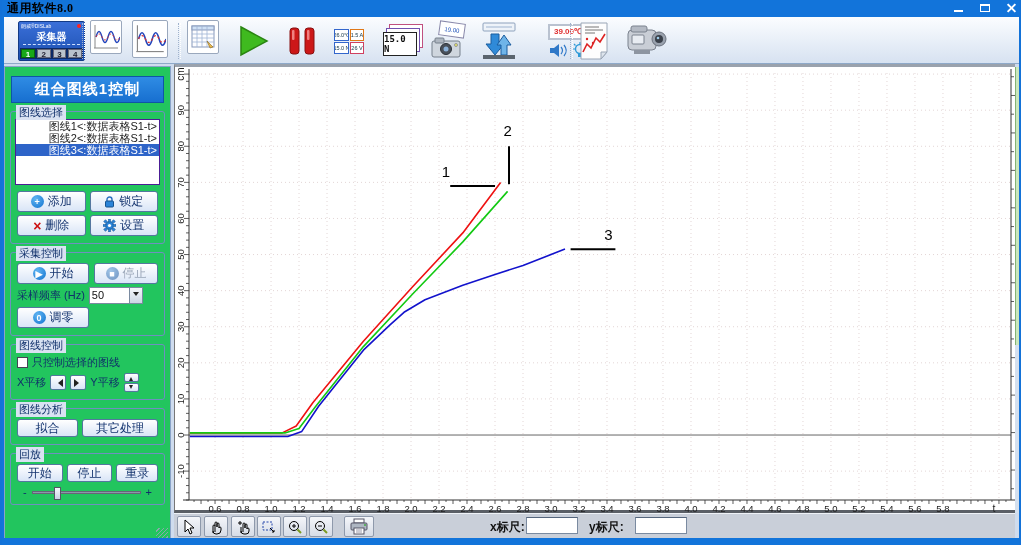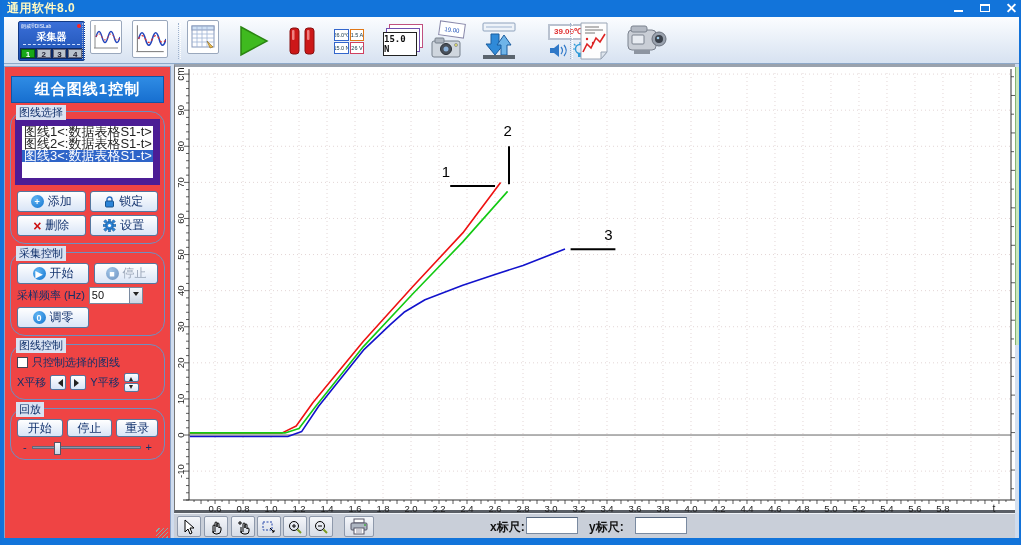--- a/index.html
+++ b/index.html
@@ -1,20 +1,20 @@
 <!DOCTYPE html>
 <html><head>
 <meta charset="utf-8">
 <style>
   html,body{margin:0;padding:0;background:#9db6d6;}
   *{box-sizing:border-box;font-family:"Liberation Sans",sans-serif;}
   #app{position:relative;width:1021px;height:545px;background:#cfdcee;overflow:hidden;border-left:2px solid #1372d8;border-right:2px solid #1372d8;}
   
   .titlebar{position:absolute;left:0;top:0;width:1021px;height:17px;background:#1274da;display:flex;align-items:center;}
-  .titlebar .title{color:#fef9c3;font-size:12px;font-weight:bold;padding-left:5px;letter-spacing:.5px;}
+  .titlebar .title{color:#000000;font-size:12px;font-weight:bold;padding-left:5px;letter-spacing:.5px;font-family:Liberation Serif, serif;}
   .wctrl{position:absolute;right:4px;top:1px;display:flex;gap:10px;align-items:center;height:15px;}
   .wbtn{width:16px;height:13px;position:relative;cursor:default;}
   .wbtn .bar{position:absolute;left:3px;bottom:3px;width:9px;height:2px;background:#fff;}
   .wbtn .box{position:absolute;left:3px;top:2px;width:10px;height:8px;border:1px solid #fff;border-top:2px solid #fff;background:#1274da;}
   .wbtn .x1,.wbtn .x2{position:absolute;left:3px;top:5px;width:11px;height:2px;background:#fff;}
   .wbtn .x1{transform:rotate(45deg);} .wbtn .x2{transform:rotate(-45deg);}
   
   .toolbar{position:absolute;left:0;top:17px;width:1021px;height:47px;background:linear-gradient(#fbfdff,#d7e2f1);border-bottom:1px solid #8ea9c9;}
   .titem{position:absolute;top:3px;height:42px;display:flex;align-items:center;justify-content:center;}
   .tsep{position:absolute;top:6px;width:3px;height:36px;border-left:1px dotted #9fb2cc;border-right:1px dotted #fff;}
@@ -30,25 +30,25 @@
   .meters{display:grid;grid-template-columns:15px 14px;grid-auto-rows:12px;gap:1px;}
   .mcell{border:1px solid;font-size:5.5px;display:flex;align-items:center;justify-content:center;background:#fff;color:#134;white-space:nowrap;overflow:hidden;}
   .cards{position:relative;width:44px;height:36px;}
   .cards .c{position:absolute;width:34px;height:24px;background:#fff;border:1px solid;}
   .cards .front{left:3px;top:9px;border-color:#222;display:flex;align-items:center;justify-content:center;font-family:"DejaVu Sans Mono",monospace;font-size:9px;font-weight:bold;color:#111;}
   .camico{position:relative;width:44px;height:38px;}
   .camico .photo{position:absolute;width:26px;height:15px;background:#fff;border:1px solid #88a;font-size:6px;color:#2255bb;text-align:center;line-height:14px;}
   .thermo{position:relative;width:42px;height:38px;}
   .lcd{position:absolute;left:1px;top:2px;width:40px;height:16px;background:#fff;border:2px solid #b9c2d0;font-size:8px;font-weight:bold;color:#e03030;text-align:center;line-height:12px;}
   
-  .sidebar{position:absolute;left:2px;top:66px;width:167px;height:477px;background:#ef4444;border:1px solid #8aa3c8;font-size:11px;color:#10306a;}
+  .sidebar{position:absolute;left:2px;top:66px;width:167px;height:477px;background:#22c55e;border:1px solid #8aa3c8;font-size:11px;color:#10306a;}
   .sb-head{margin:9px 6px 4px;height:27px;background:linear-gradient(#2f8ce4,#176fd0);border:1px solid #0f55a6;color:#fff;font-size:15px;font-weight:bold;display:flex;align-items:center;justify-content:center;letter-spacing:1px;}
-  .grp{border:1px solid #6f8fc0;border-radius:15px;position:relative;margin:8px 5px 4px;padding:7px 4px 4px;}
+  .grp{border:1px solid #6f8fc0;border-radius:3px;position:relative;margin:8px 5px 4px;padding:7px 4px 4px;}
   .cap{position:absolute;top:-7px;left:5px;background:#d9e2f2;padding:0 3px;font-size:11px;}
-  .listbox{background:#fff;border:7px solid #4c1d95;height:66px;overflow:hidden;font-size:13px;color:#222;}
+  .listbox{background:#fff;border:1px solid #4c1d95;height:66px;overflow:hidden;font-size:11px;color:#222;text-align:right;}
   .litem{padding:0 2px;line-height:12px;white-space:nowrap;}
   .litem.sel{background:#2e64c8;color:#fff;}
   .sbtn{background:linear-gradient(#ffffff,#d9e5f7);border:1px solid #54779f;border-radius:3px;font-size:12px;color:#13336e;display:inline-flex;align-items:center;justify-content:center;gap:4px;height:21px;cursor:default;}
   .sbtn.dis{color:#9aa6b8;}
   .row{display:flex;align-items:center;margin:3px 2px;gap:4px;}
   .icirc{width:13px;height:13px;border-radius:50%;background:radial-gradient(circle at 35% 30%,#5fb4f2,#1273cf);color:#fff;font-size:9px;font-weight:bold;display:flex;align-items:center;justify-content:center;flex:0 0 auto;}
   .icirc.grey{background:radial-gradient(circle at 35% 30%,#9fc4e8,#6f93c0);}
   .xmark{color:#cc1111;font-size:14px;font-weight:bold;line-height:12px;}
   .combo{display:flex;width:54px;height:17px;border:1px solid #7a8aa0;background:#fff;}
   .combo .val{flex:1;font-size:11px;color:#111;padding:1px 2px;}
@@ -333,20 +333,31 @@
             <span class="abtn">
               <span class="tri-u"></span>
             </span>
             <span class="abtn">
               <span class="tri-d"></span>
             </span>
           </span>
       </div>
     </div>
 
+    <div class="grp">
+      <span class="cap">图线分析</span>
+      <div class="row" style="justify-content:space-between">
+        <div class="sbtn" style="width:64px;height:18px">
+            <span>拟合</span>
+          </div>
+        <div class="sbtn" style="width:80px;height:18px">
+            <span>其它处理</span>
+          </div>
+      </div>
+    </div>
 
     <div class="grp">
       <span class="cap">回放</span>
       <div class="row" style="justify-content:space-between">
         <div class="sbtn" style="width:46px;height:18px">
             <span>开始</span>
           </div>
         <div class="sbtn" style="width:46px;height:18px">
             <span>停止</span>
           </div>

